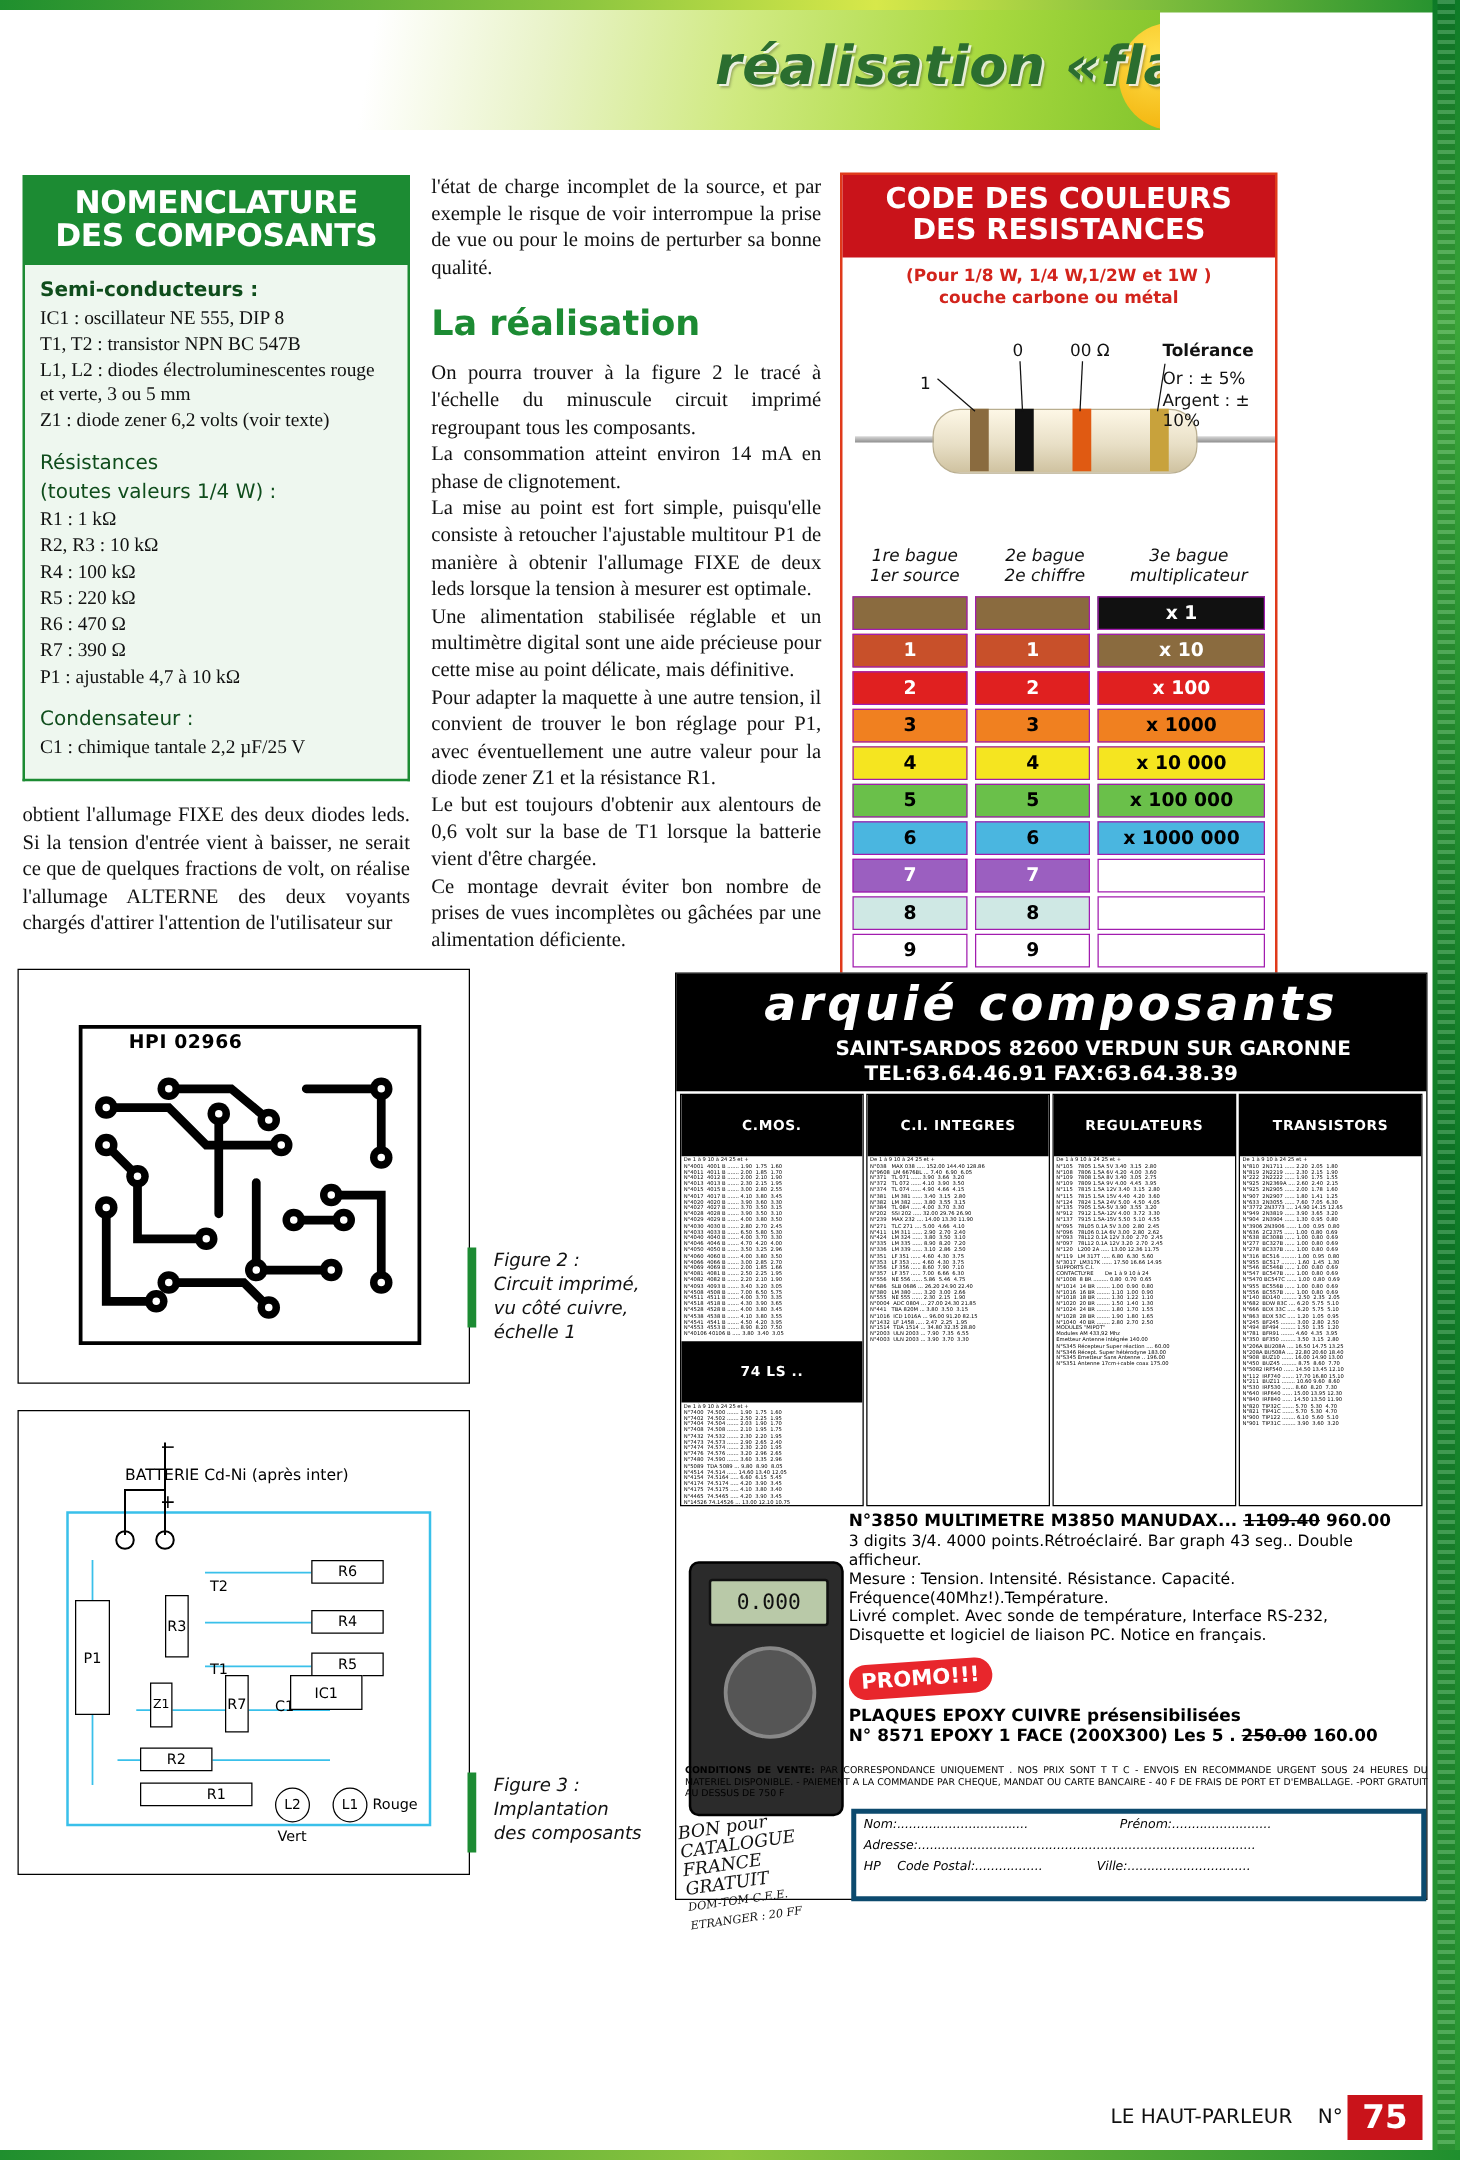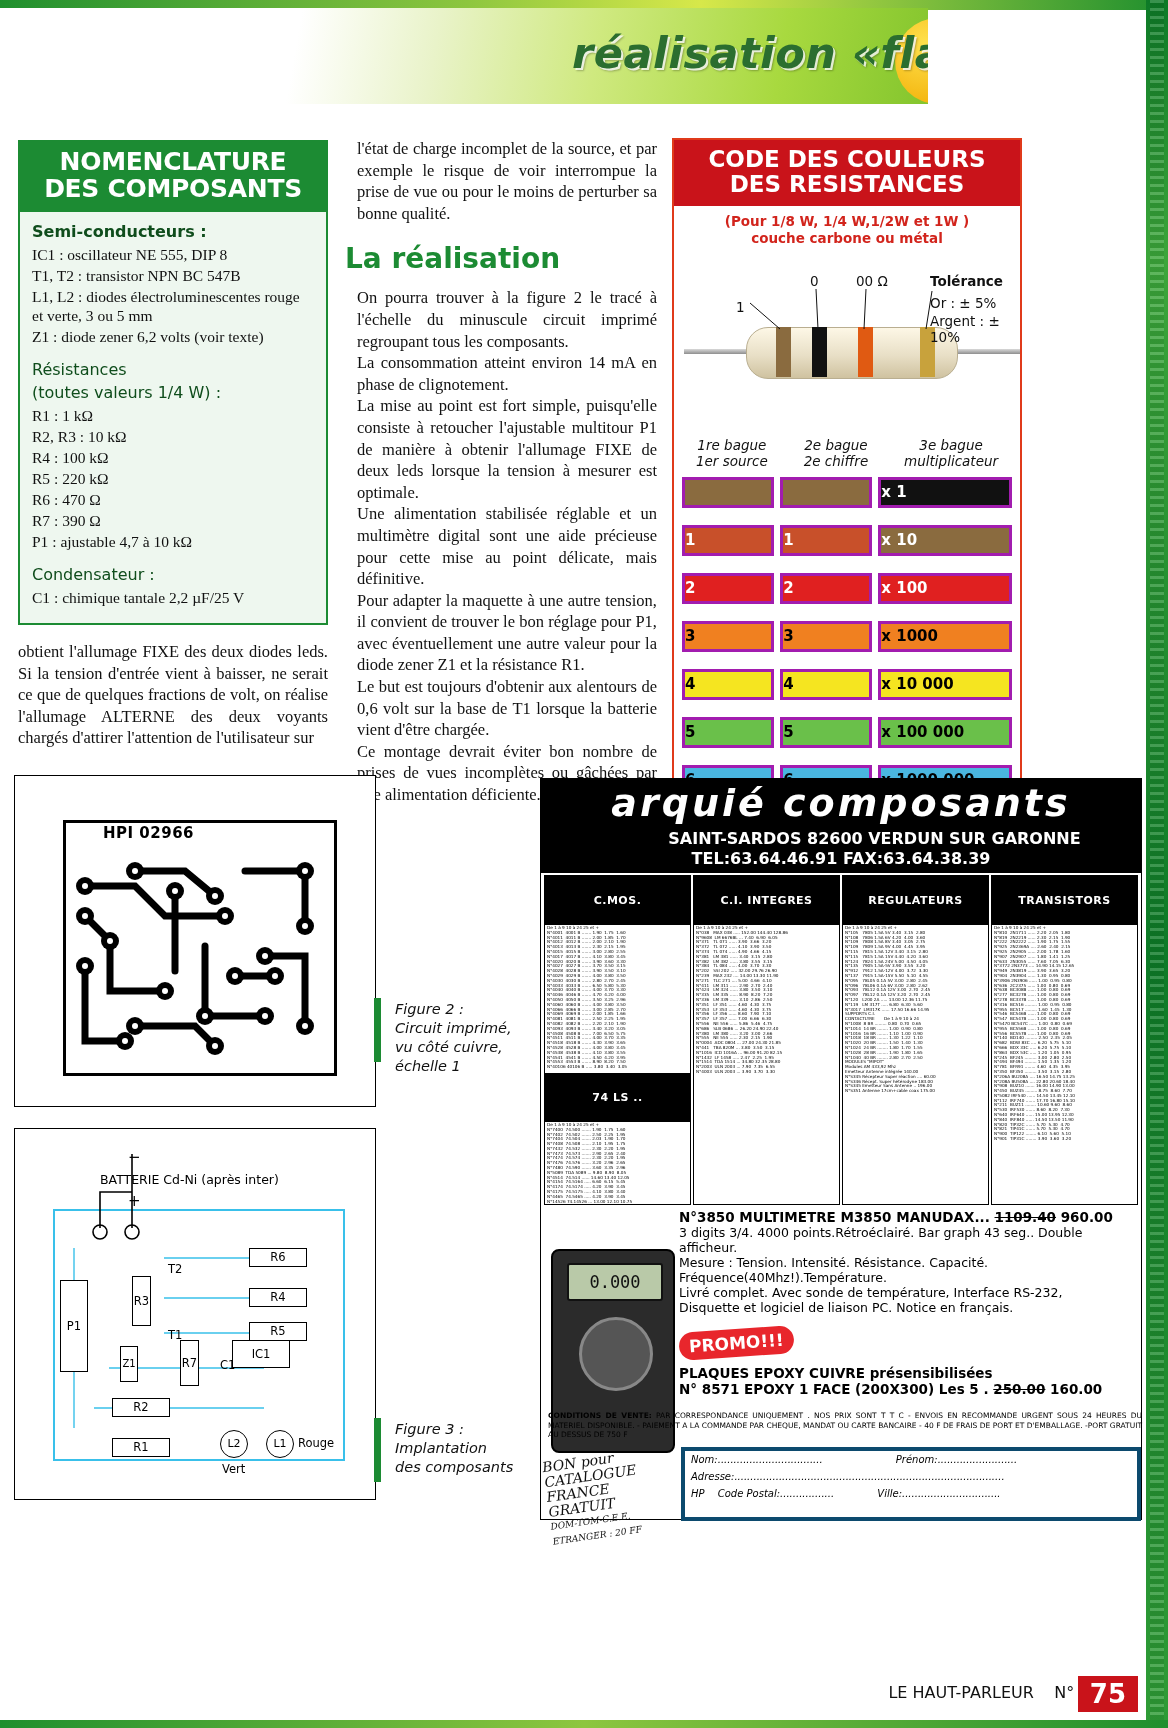--- a/index.html
+++ b/index.html
@@ -41,21 +41,21 @@
   .nom-head{background:#1c8b33;color:#fff;font-family:"DejaVu Sans",sans-serif;font-weight:bold;
     font-size:25px;line-height:27px;text-align:center;padding:8px 4px 10px;letter-spacing:-.3px;}
   .nom-head .ln{display:block;}
   .nom-body{border:2px solid #1c8b33;border-top:none;background:#eef7ef;padding:10px 12px 14px;}
   .nom-body h4{margin:0 0 4px 0;font-family:"DejaVu Sans",sans-serif;font-size:16px;color:#0f4d1c;}
   .nom-body .sub{margin:14px 0 4px;font-family:"DejaVu Sans",sans-serif;font-size:16px;color:#0f4d1c;}
   .nom-body p{margin:0 0 2px 0;font-size:15.5px;line-height:19px;color:#111;}
   .after-box{margin-top:16px;font-size:16.5px;line-height:21.5px;text-align:justify;color:#111;}
 
   
-  .body-txt{font-size:16.5px;line-height:21.6px;text-align:justify;color:#111;margin-left:12px;}
+  .body-txt{font-size:16.5px;line-height:21.6px;text-align:justify;color:#111;}
   .body-txt p{margin:0 0 0 0;}
   .h2green{font-family:"DejaVu Sans",sans-serif;color:#1c8b33;font-weight:bold;font-size:28px;
     margin:18px 0 12px;}
 
   
   .cc-box{border:2px solid #e03a1b;background:#fff;}
   .cc-head{background:#c9131a;color:#fff;text-align:center;font-family:"DejaVu Sans",sans-serif;
     font-weight:bold;font-size:23px;line-height:25px;padding:7px 4px 9px;}
   .cc-sub{color:#d2241c;text-align:center;font-family:"DejaVu Sans",sans-serif;font-weight:bold;
     font-size:13.5px;line-height:17px;padding:7px 4px 2px;}
@@ -68,22 +68,22 @@
   .band{position:absolute;top:76px;width:15px;height:50px;}
   .cap{position:absolute;font-size:13.5px;font-family:"DejaVu Sans",sans-serif;color:#111;}
   .lbl-tol{font-weight:bold;}
   .bague-row{display:flex;justify-content:space-around;padding:6px 4px 4px;font-size:13.5px;
     font-family:"DejaVu Sans",sans-serif;text-align:center;color:#111;}
   .bague-row div{line-height:16px;}
   .bague-row i{font-style:italic;}
   .cc-cols{display:flex;gap:6px;padding:4px 8px 10px;}
   .cc-col{flex:1;}
   .cc-col.wide{flex:1.45;}
-  .cc-cell{height:25px;line-height:25px;font-family:"DejaVu Sans",sans-serif;
-    font-weight:bold;font-size:15px;margin-bottom:17px;border:3px solid #a21caf;color:#000;}
+  .cc-cell{height:25px;line-height:25px;text-align:center;font-family:"DejaVu Sans",sans-serif;
+    font-weight:bold;font-size:15px;margin-bottom:3px;border:1px solid #a21caf;color:#000;}
 
   
   .fig2-box{position:absolute;left:14px;top:775px;width:360px;height:330px;border:1px solid #000;background:#fff;}
   .pcb-inner{position:absolute;left:48px;top:44px;width:268px;height:250px;border:3px solid #000;}
   .pcb-label{position:absolute;left:88px;top:48px;font-family:"DejaVu Sans",sans-serif;
     font-weight:bold;font-size:15px;color:#000;letter-spacing:.5px;}
   .fig2-cap{position:absolute;left:395px;top:1000px;width:120px;font-family:"DejaVu Sans",sans-serif;
     font-style:italic;font-size:14.5px;line-height:19px;color:#111;}
   .fig2-bar{position:absolute;left:374px;top:998px;width:7px;height:64px;background:#1c8b33;}
 
@@ -382,21 +382,21 @@
     </g>
   </svg>
 
   <div class="comp-area">
     <div class="cbox" style="left:215px;top:58px;width:56px;height:17px;line-height:17px;">R6</div>
     <div class="cbox" style="left:215px;top:98px;width:56px;height:17px;line-height:17px;">R4</div>
     <div class="cbox" style="left:215px;top:132px;width:56px;height:17px;line-height:17px;">R5</div>
     <div class="cbox" style="left:98px;top:86px;width:17px;height:48px;line-height:48px;">R3</div>
     <div class="cbox" style="left:146px;top:150px;width:17px;height:44px;line-height:44px;">R7</div>
     <div class="cbox" style="left:78px;top:208px;width:56px;height:17px;line-height:17px;">R2</div>
-    <div class="cbox" style="left:78px;top:248px;width:56px;height:17px;line-height:17px;">R1</div>
+    <div class="cbox" style="left:78px;top:236px;width:56px;height:17px;line-height:17px;padding-left:32px;">R1</div>
     <div class="cbox" style="left:26px;top:90px;width:26px;height:90px;line-height:90px;">P1</div>
     <div class="cbox" style="left:86px;top:156px;width:16px;height:34px;line-height:34px;font-size:10px;">Z1</div>
     <div class="ctxt" style="left:134px;top:138px;">T1</div>
     <div class="ctxt" style="left:134px;top:72px;">T2</div>
     <div class="ctxt" style="left:186px;top:168px;">C1</div>
     <div class="cbox" style="left:198px;top:150px;width:56px;height:26px;line-height:26px;">IC1</div>
     <div class="circ" style="left:232px;top:240px;width:26px;height:26px;line-height:26px;">L1</div>
     <div class="circ" style="left:186px;top:240px;width:26px;height:26px;line-height:26px;">L2</div>
     <div class="ctxt" style="left:264px;top:246px;">Rouge</div>
     <div class="ctxt" style="left:188px;top:272px;">Vert</div>

